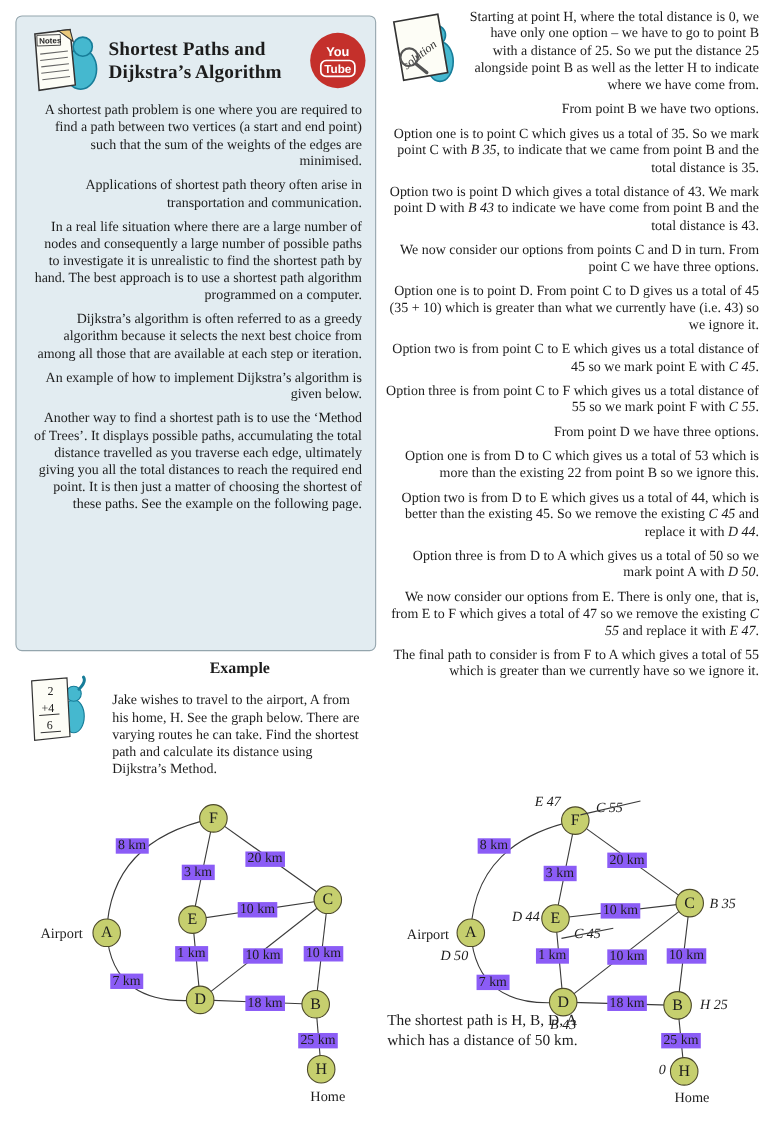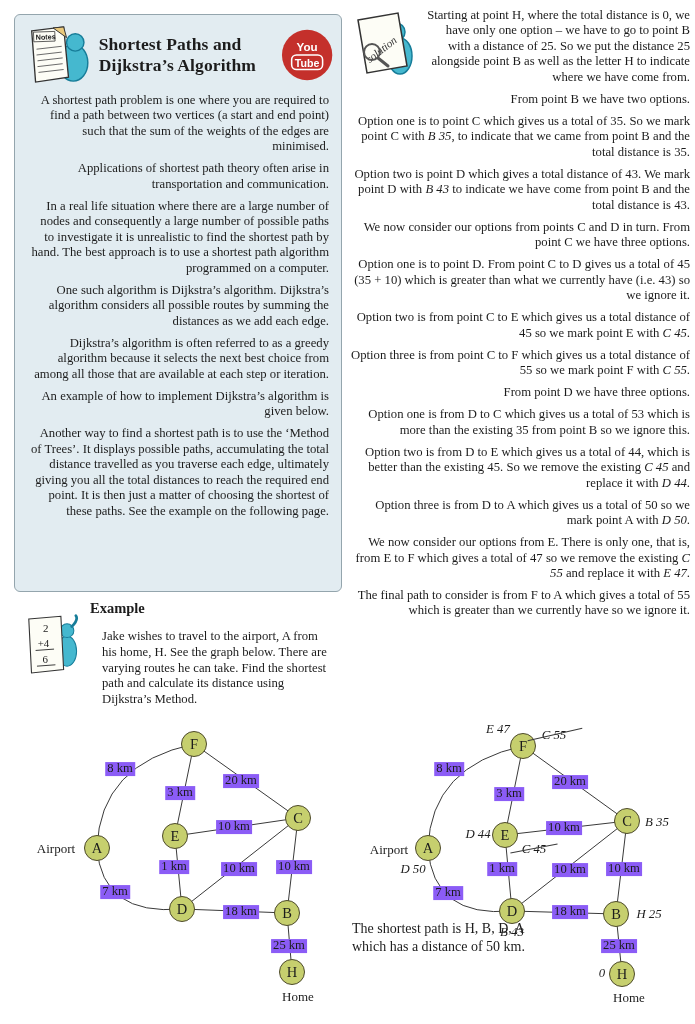--- a/index.html
+++ b/index.html
@@ -16,21 +16,21 @@
   .intro-header{display:flex;align-items:center;gap:6px;padding:8px 8px 0 8px;}
   .page-title{
     font-size:17.5px;font-weight:bold;line-height:1.18;width:182px;letter-spacing:.1px;
   }
   .intro-text{padding:6px 12px 0 14px;}
   .intro-text p, .sol-text p{
     margin:0 0 6.5px 0;font-size:12.7px;line-height:1.22;text-align:right;
   }
   
   .example{position:absolute;left:24px;top:598px;width:322px;display:flex;gap:10px;}
-  .example-heading{font-size:14.5px;font-weight:bold;margin:2px 0 11px 0;}
+  .example-heading{font-size:14.5px;font-weight:bold;margin:2px 0 11px 0;text-align:center;}
   .example-text{font-size:12.7px;line-height:1.24;width:232px;margin:12px;}
   
   .right-col{position:absolute;left:350px;top:8px;width:340px;}
   .sol-icon{float:left;margin:2px 7px 2px 0;}
   
   .graph{position:absolute;}
   .graph svg.gedges{position:absolute;left:0;top:0;}
   .gedge{stroke:#3a3a3a;stroke-width:1;fill:none;}
   .gnode{
     position:absolute;width:26px;height:26px;border-radius:50%;
@@ -80,21 +80,20 @@
       <circle cx="27" cy="27" r="26" fill="#c4302b"></circle>
       <text x="27" y="23" text-anchor="middle" font-size="12" font-weight="bold" fill="#ffffff" class="icon-sans">You</text>
       <rect x="11" y="27" width="32" height="15" rx="5" fill="none" stroke="#ffffff" stroke-width="1.6"></rect>
       <text x="27" y="39" text-anchor="middle" font-size="11" font-weight="bold" fill="#ffffff" class="icon-sans">Tube</text>
     </svg>
   </div>
   <div class="intro-text">
     <p>A shortest path problem is one where you are required to find a path between two vertices (a start and end point) such that the sum of the weights of the edges are minimised.</p>
     <p>Applications of shortest path theory often arise in transportation and communication.</p>
     <p>In a real life situation where there are a large number of nodes and consequently a large number of possible paths to investigate it is unrealistic to find the shortest path by hand.  The best approach is to use a shortest path algorithm programmed on a computer.</p>
-    <p>One such algorithm is Dijkstra’s algorithm. Dijkstra’s algorithm considers all possible routes by summing the distances as we add each edge.</p>
     <p>Dijkstra’s algorithm is often referred to as a greedy algorithm because it selects the next best choice from among all those that are available at each step or iteration.</p>
     <p>An example of how to implement Dijkstra’s algorithm is given below.</p>
     <p>Another way to find a shortest path is to use the ‘Method of Trees’. It displays possible paths, accumulating the total distance travelled as you traverse each edge, ultimately giving you all the total distances to reach the required end point. It is then just a matter of choosing the shortest of these paths.  See the example on the following page.</p>
   </div>
 </div>
 
 <div class="example">
   <svg width="82" height="94" viewBox="0 0 82 94">
     <ellipse cx="63" cy="56" rx="14" ry="22" fill="#45b8cf" stroke="#177d99" stroke-width="1.5"></ellipse>
     <circle cx="63" cy="26" r="10" fill="#45b8cf" stroke="#177d99" stroke-width="1.5"></circle>
@@ -158,21 +157,21 @@
     </svg>
     <p>Starting at point H, where the total distance is 0, we have only one option – we have to go to point B with a distance of 25.  So we put the distance 25 alongside point B as well as the letter H to indicate where we have come from.</p>
     <p>From point B we have two options.</p>
     <p>Option one is to point C which gives us a total of 35. So we mark point C with <i>B 35</i>, to indicate that we came from point B and the total distance is 35.</p>
     <p>Option two is point D which gives a total distance of 43.  We mark point D with <i>B 43</i> to indicate we have come from point B and the total distance is 43.</p>
     <p>We now consider our options from points C and D in turn. From point C we have three options.</p>
     <p>Option one is to point D.  From point C to D gives us a total of 45 (35 + 10) which is greater than what we currently have (i.e. 43) so we ignore it.</p>
     <p>Option two is from point C to E which gives us a total distance of 45 so we mark point E with <i>C 45</i>.</p>
     <p>Option three is from point C to F which gives us a total distance of 55 so we mark point F with <i>C 55</i>.</p>
     <p>From point D we have three options.</p>
-    <p>Option one is from D to C which gives us a total of 53 which is more than the existing 35 from point B so we ignore this.</p>
+    <p>Option one is from D to C which gives us a total of 53 which is more than the existing 22 from point B so we ignore this.</p>
     <p>Option two is from D to E which gives us a total of 44, which is better than the existing 45.  So we remove the existing <i>C 45</i> and replace it with <i>D 44</i>.</p>
     <p>Option three is from D to A which gives us a total of 50 so we mark point A with <i>D 50</i>.</p>
     <p>We now consider our options from E.  There is only one, that is, from E to F which gives a total of 47 so we remove the existing <i>C 55</i> and replace it with <i>E 47</i>.</p>
     <p>The final path to consider is from F to A which gives a total of 55 which is greater than we currently have so we ignore it.</p>
   </div>
 </div>
 
 <div class="graph" style="left:352px;top:716px;width:343px;height:308px;">
   <svg class="gedges" width="343" height="308" viewBox="0 0 343 308">
     <path class="gedge" d="M76,132 Q79,50 171,30"></path>

